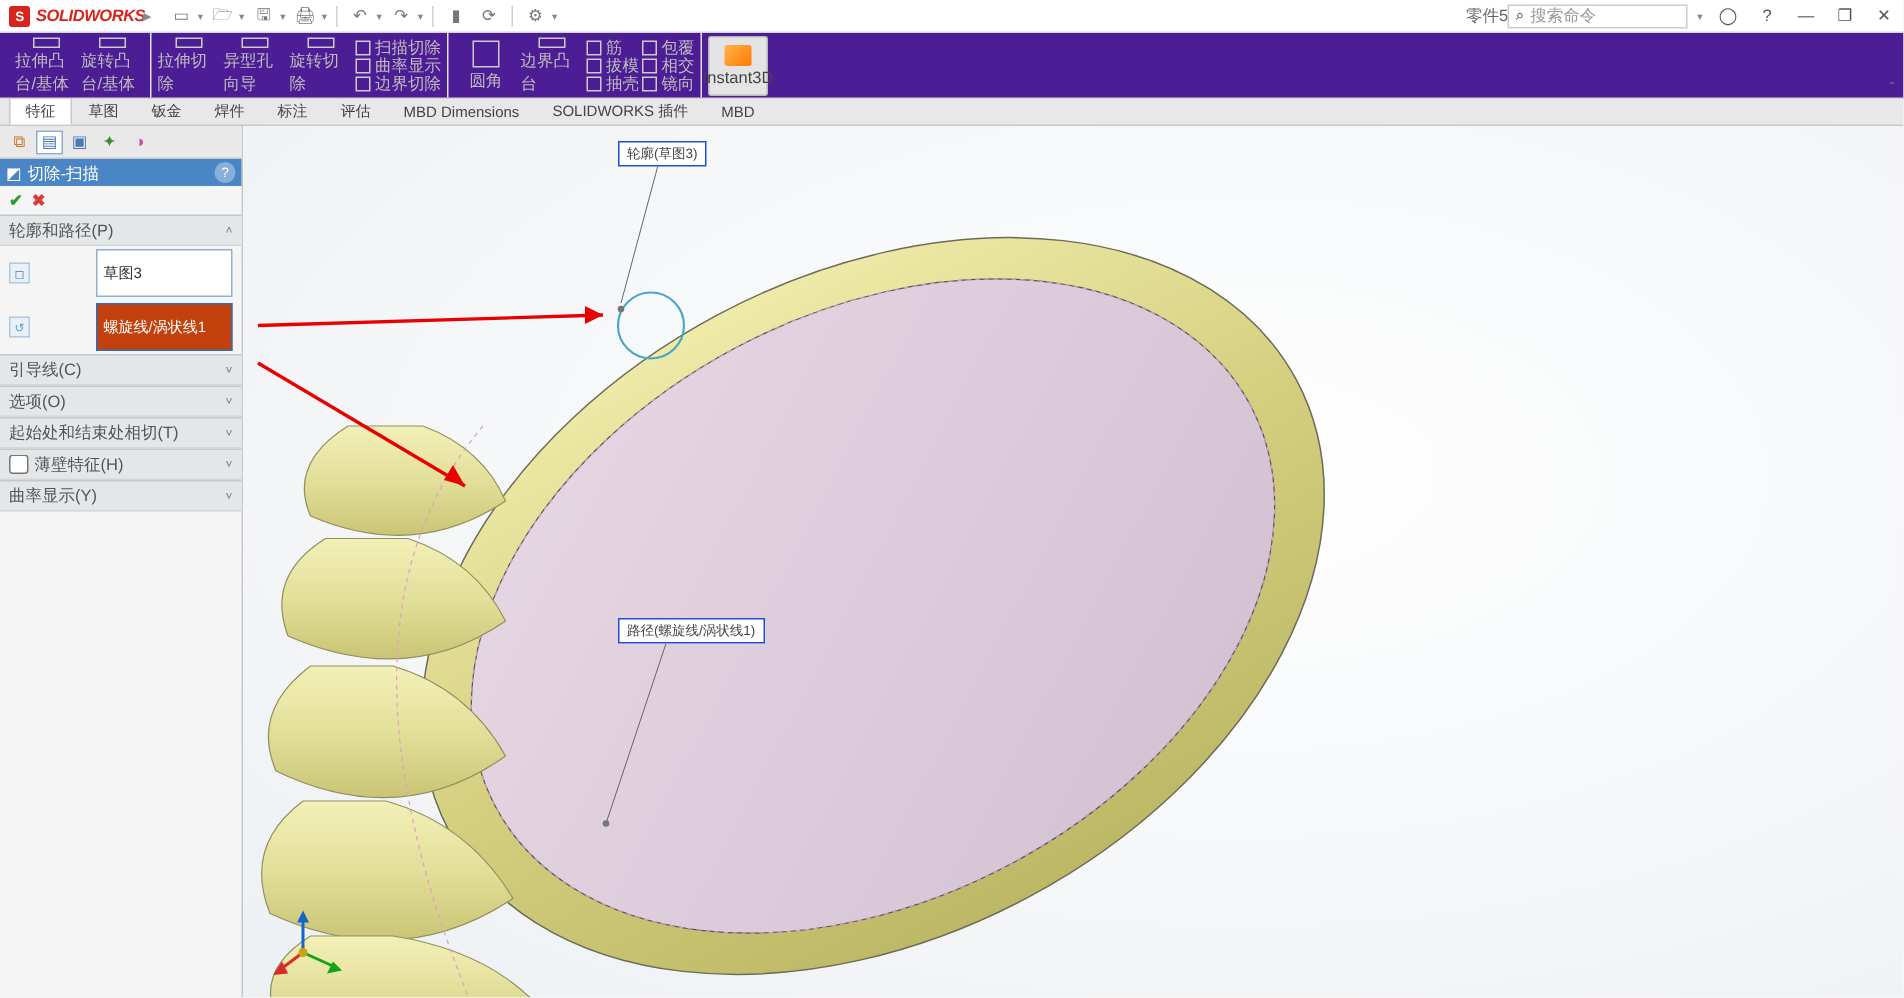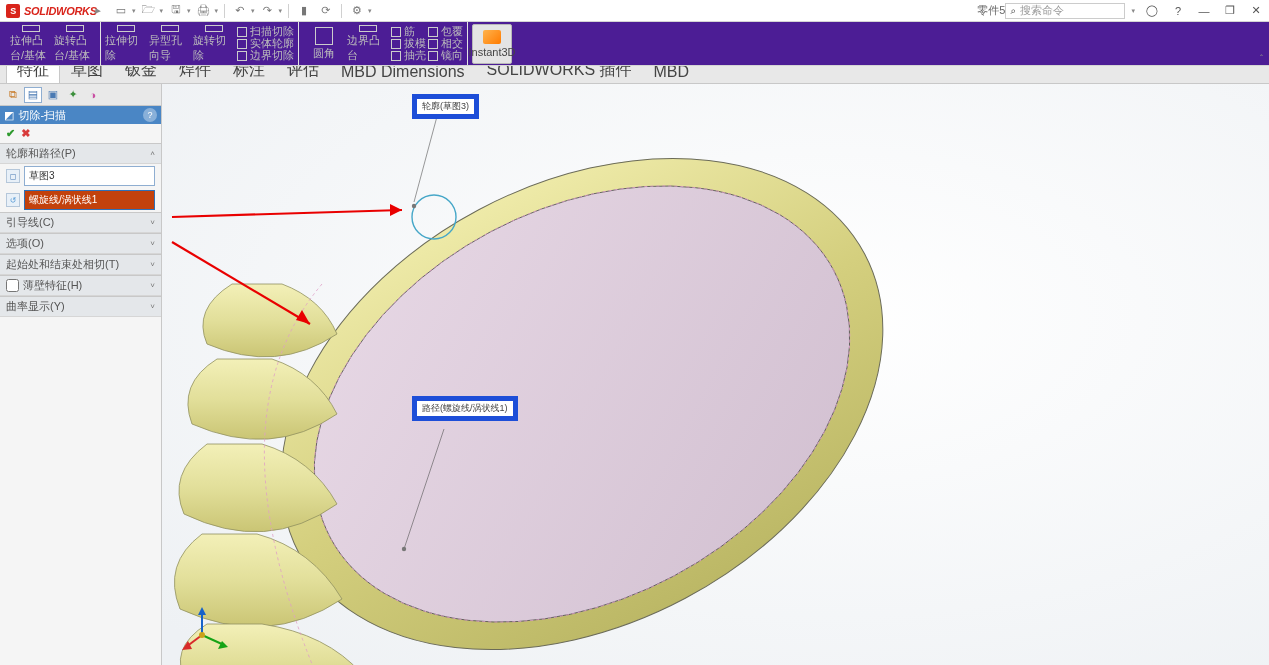--- a/index.html
+++ b/index.html
@@ -26,21 +26,21 @@
 .ribbon .rbtn .ricon { width: 18px; height: 18px; border: 1px solid #ccc; }
 .ribbon .stack { display: flex; flex-direction: column; gap: 0px; justify-content: center; height: 100%; }
 .ribbon .stack .srow { display: flex; align-items: center; gap: 3px; color: #bcbcbc; font-size: 9px; height: 12px; }
 .ribbon .stack .srow .sicon { width: 10px; height: 10px; border: 1px solid #ccc; }
 .ribbon .instant3d { width: 40px; height: 40px; background: #e4e4e4; border: 1px solid #b8b8b8; display: flex; flex-direction: column; align-items: center; justify-content: center; font-size: 9px; color: #444; border-radius: 2px; margin-left: 4px; }
 .ribbon .instant3d .i3dicon { width: 18px; height: 14px; background: linear-gradient(135deg,#ffb34d,#ff7b00); border-radius: 2px; margin-bottom: 2px; }
 .ribbon .expand { position: absolute; right: 6px; bottom: 2px; color: #888; font-size: 9px; }
 
 
 .tabs { height: 18px; background: #e8e8e8; display: flex; align-items: flex-end; padding-left: 6px; border-bottom: 1px solid #c8c8c8; }
-.tab { padding: 2px 10px; font-size: 16px; color: #444; border: 1px solid transparent; border-bottom: none; }
+.tab { padding: 2px 10px; font-size: 10px; color: #444; border: 1px solid transparent; border-bottom: none; }
 .tab.active { background: #fff; border-color: #c8c8c8; }
 
 
 .main { display: flex; height: calc(665px - 22px - 44px - 18px); }
 
 
 .left { width: 162px; background: #f5f5f5; border-right: 1px solid #c8c8c8; display: flex; flex-direction: column; }
 .pm-icons { height: 22px; background: #e9e9e9; display: flex; align-items: center; gap: 2px; padding: 0 4px; border-bottom: 1px solid #c8c8c8; }
 .pm-icons .pmi { width: 18px; height: 16px; display: inline-flex; align-items: center; justify-content: center; color: #4a7ab3; font-size: 11px; border: 1px solid transparent; }
 .pm-icons .pmi.sel { background: #fff; border-color: #8faed1; }
@@ -56,21 +56,21 @@
 
 .pm-section-h { background: #e4e7ea; padding: 2px 6px; font-size: 10px; color: #555; border-top: 1px solid #c8c8c8; border-bottom: 1px solid #d6d6d6; display: flex; align-items: center; }
 .pm-section-h .chev { margin-left: auto; font-size: 8px; color: #777; }
 .pm-body { padding: 4px 8px; }
 .pm-body label { display: flex; align-items: center; gap: 4px; font-size: 10px; color: #333; margin: 1px 0; }
 .pm-body input[type=radio], .pm-body input[type=checkbox] { width: 11px; height: 11px; }
 
 .slot { display: flex; align-items: center; gap: 4px; margin: 2px 6px; }
 .slot .slot-ic { width: 14px; height: 14px; border: 1px solid #b5c7da; background: #e8f0f8; display: inline-flex; align-items: center; justify-content: center; font-size: 8px; color: #4a7ab3; }
 .slot .slot-ic.path { color: #5a9cd6; }
-.slot .slot-box { flex: 1; height: 20px; border: 1px solid #8faed1; background: #fff; padding: 0 4px; display: flex; align-items: center; font-size: 10px; color: #333; }
+.slot .slot-box { flex: 1; height: 32px; border: 1px solid #8faed1; background: #fff; padding: 0 4px; display: flex; align-items: center; font-size: 10px; color: #333; margin-left: 40px; }
 .slot .slot-box.selected { background: #c2410c; color: #fff; border-color: #2f6fb5; }
 
 
 .viewport { flex: 1; background: #fff; position: relative; overflow: hidden; }
 
 .crumb { position: absolute; top: 2px; left: 10px; display: flex; align-items: center; gap: 4px; font-size: 10px; color: #444; }
 .crumb .cchev { font-size: 8px; color: #888; }
 .crumb .cicon { color: #d9a441; }
 
 .vp-toolbar { position: absolute; top: 4px; left: 50%; transform: translateX(-50%); display: flex; align-items: center; gap: 4px; }
@@ -85,21 +85,21 @@
 .side-icons .sii.home { color: #888; }
 .side-icons .sii.doc1 { color: #c9a24a; }
 .side-icons .sii.doc2 { color: #c9a24a; }
 .side-icons .sii.sphere { background: radial-gradient(circle at 30% 30%, #ff7b7b, #c92c2c); border-radius: 50%; }
 .side-icons .sii.list { color: #4a7ab3; }
 
 .confirm-x { position: absolute; top: 32px; right: 26px; display: flex; flex-direction: column; gap: 2px; align-items: center; }
 .confirm-x .cx-ok { color: #2e9a2e; font-size: 22px; font-weight: bold; opacity: 0.45; }
 .confirm-x .cx-no { color: #e23333; font-size: 18px; font-weight: bold; opacity: 0.55; }
 
-.callout { position: absolute; border: 5px solid #1d4ed8; background: #fff; padding: 1px 5px; font-size: 9px; color: #444; white-space: nowrap; }
+.callout { position: absolute; border: 1px solid #1d4ed8; background: #fff; padding: 1px 5px; font-size: 9px; color: #444; white-space: nowrap; }
 .arrow-line { stroke: #e90000; stroke-width: 2.2; fill: none; }
 .arrow-head { fill: #e90000; }
 .thin-leader { stroke: #555; stroke-width: 0.6; fill: none; }
 .guide-point { fill: #777; }
 
 
 .model-svg { position: absolute; left: 0; top: 0; pointer-events: none; }
 
 .triad { position: absolute; left: 20px; bottom: 10px; }
 
@@ -173,21 +173,21 @@
         <div class="ricon"></div>
         <span>旋转切除</span>
       </div>
     <div class="stack">
       <div class="srow">
           <div class="sicon"></div>
           <span>扫描切除</span>
         </div>
       <div class="srow">
           <div class="sicon"></div>
-          <span>实体轮廓</span>
+          <span>曲率显示</span>
         </div>
       <div class="srow">
           <div class="sicon"></div>
           <span>边界切除</span>
         </div>
     </div>
   </div>
   <div class="rgroup">
     <div class="rbtn">
         <div class="ricon"></div>
@@ -399,21 +399,21 @@
 
       <g>
         <line class="arrow-line" x1="10" y1="133" x2="240" y2="126"></line>
         <polygon class="arrow-head" points="240,126 228,120 228,132"></polygon>
         <line class="arrow-line" x1="10" y1="158" x2="148" y2="240"></line>
         <polygon class="arrow-head" points="148,240 134,236 140,226"></polygon>
       </g>
     </svg>
 
     <div class="callout" style="left:250px; top:10px">轮廓(草图3)</div>
-    <div class="callout" style="left:250px; top:312px">路径(螺旋线/涡状线1)</div>
+    <div class="callout" style="left:250px; top:328px">路径(螺旋线/涡状线1)</div>
 
     <svg class="triad" width="50" height="50">
       <line x1="20" y1="30" x2="20" y2="6" stroke="#1763c9" stroke-width="2"></line>
       <polygon points="20,2 16,10 24,10" fill="#1763c9"></polygon>
       <line x1="20" y1="30" x2="42" y2="40" stroke="#16a316" stroke-width="2"></line>
       <polygon points="46,42 36,44 40,36" fill="#16a316"></polygon>
       <line x1="20" y1="30" x2="4" y2="42" stroke="#d82a2a" stroke-width="2"></line>
       <polygon points="0,45 10,44 6,36" fill="#d82a2a"></polygon>
       <circle cx="20" cy="30" r="3" fill="#c9a21a"></circle>
     </svg>

